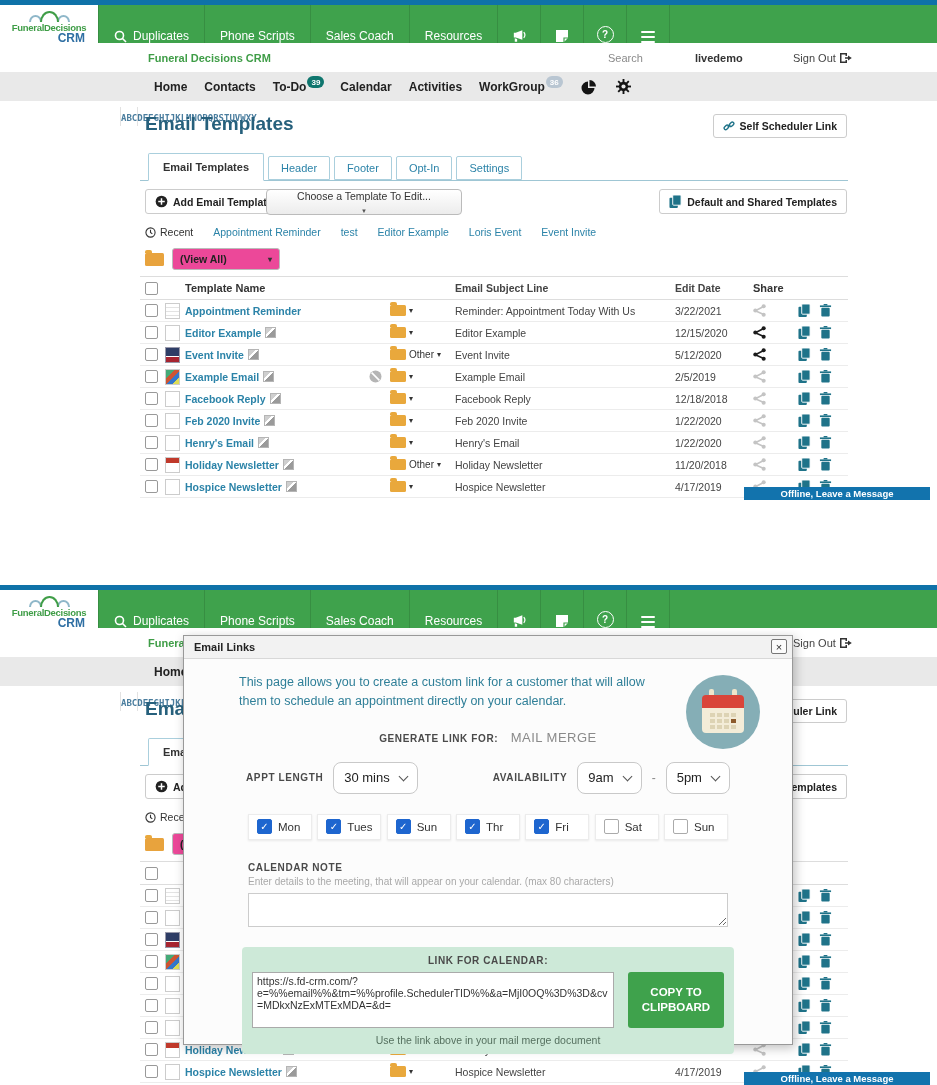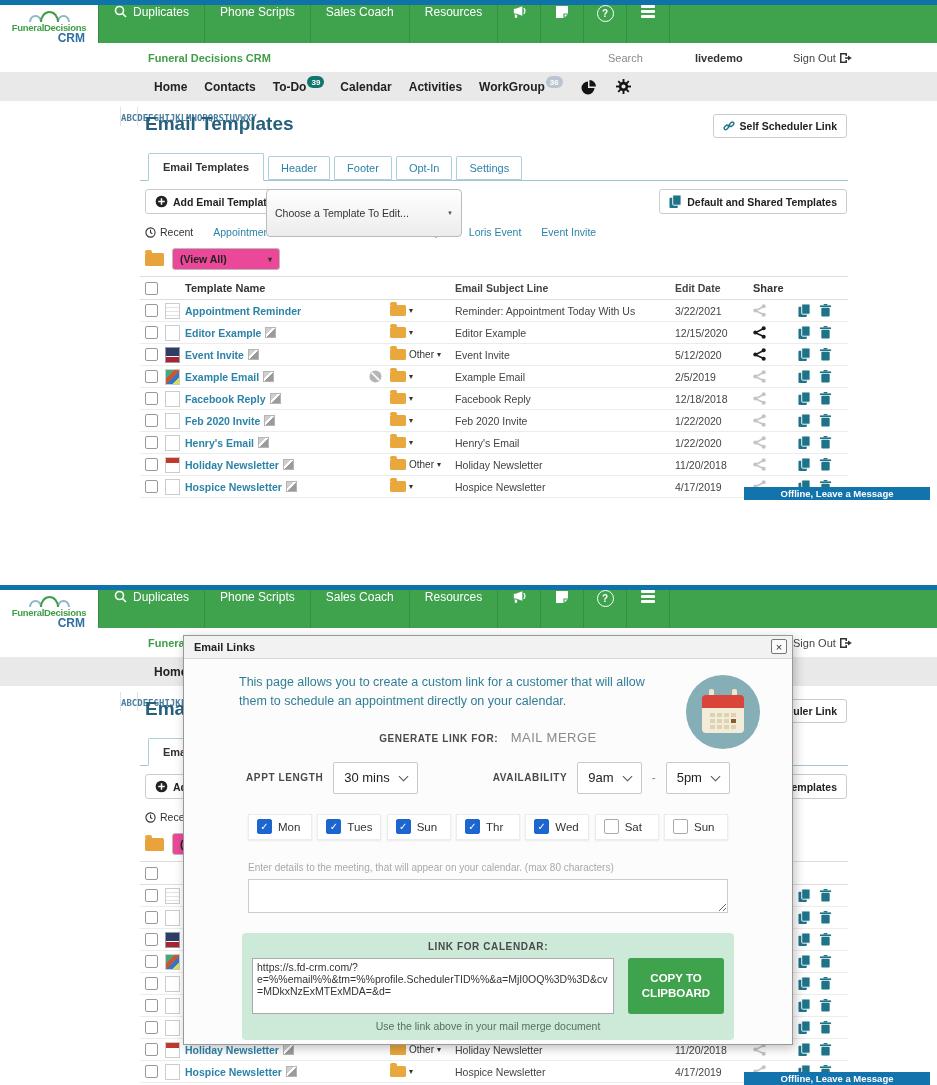--- a/index.html
+++ b/index.html
@@ -10,21 +10,21 @@
   .topstrip{height:5px;background:#0f72a8;}
   .navbar{height:38px;background:#3fa24c;position:relative;}
   .logo-box{position:absolute;left:0;top:0;width:98px;height:44px;background:#fff;z-index:3;display:flex;flex-direction:column;align-items:center;justify-content:center;padding-top:2px;box-sizing:border-box;}
   .arches{display:flex;align-items:flex-end;height:10px;margin-bottom:1px;}
   .arch{border:2px solid #3f9d47;border-bottom:none;border-radius:50% 50% 0 0/100% 100% 0 0;}
   .a1,.a3{width:9px;height:5px;border-color:#8fb7c9;}
   .a2{width:15px;height:9px;margin:0 -2px;z-index:1;}
   .brand1{font-size:9.5px;font-weight:bold;color:#3f9d47;letter-spacing:-0.3px;line-height:1;}
   .brand2{font-size:12px;font-weight:bold;color:#2f6fa3;line-height:1;align-self:flex-end;margin-right:13px;}
   .nav-cells{display:flex;height:100%;margin-left:98px;}
-  .nav-cell{display:flex;align-items:flex-start;gap:6px;padding:0 15px;color:#fff;font-size:12px;border-left:1px solid rgba(0,0,0,.12);cursor:pointer;white-space:nowrap;}
+  .nav-cell{display:flex;align-items:flex-end;gap:6px;padding:0 15px;color:#fff;font-size:12px;border-left:1px solid rgba(0,0,0,.12);cursor:pointer;white-space:nowrap;}
   .icon-cell{width:43px;padding:0;justify-content:center;box-sizing:border-box;}
   .nav-fill{flex:1;border-left:1px solid rgba(0,0,0,.12);}
   .q-circle{width:15px;height:15px;border:1.5px solid #fff;border-radius:50%;font-size:10px;font-weight:bold;text-align:center;line-height:15px;color:#fff;display:inline-block;}
   .burger{display:inline-flex;flex-direction:column;gap:2.5px;}
   .burger i{width:14px;height:2.5px;background:#fff;border-radius:1px;}
   
   .userbar{height:29px;background:#fff;position:relative;font-size:11px;}
   .userbar>span{position:absolute;top:50%;transform:translateY(-50%);}
   .app-name{left:148px;color:#3f9d47;font-weight:bold;}
   .search-label{left:608px;color:#8a8a8a;}
@@ -44,21 +44,21 @@
   .main{position:absolute;left:140px;top:0;width:708px;}
   .page-head{position:relative;height:34px;margin-top:12px;}
   .page-head h1{position:absolute;left:5px;top:0;margin:0;font-size:19px;color:#26607c;font-weight:bold;}
   .btn{display:inline-flex;align-items:center;gap:5px;background:#fff;border:1px solid #ccc;border-radius:3px;font-size:10.5px;color:#222;padding:5px 9px;font-weight:bold;cursor:pointer;font-family:inherit;}
   .self-sched{position:absolute;right:1px;top:1px;}
   .tabs{display:flex;align-items:flex-end;border-bottom:1px solid #9fc6d4;padding-left:8px;height:30px;margin-top:3px;}
   .tab{border:1px solid #aacfdd;background:#fff;color:#2b83a8;font-size:11px;padding:5px 12px;margin-right:4px;border-radius:2px 2px 0 0;cursor:pointer;white-space:nowrap;}
   .tab.active{color:#333;font-weight:bold;padding:7px 14px;border-bottom:1px solid #fff;margin-bottom:-1px;}
   .toolbar{position:relative;height:27px;margin:8px 1px 0 5px;}
   .add-btn{position:absolute;left:0;top:0;}
-  .select-lg{position:absolute;left:121px;top:0;width:178px;height:24px;border:1px solid #bbb;border-radius:4px;background:linear-gradient(#fff,#ececec);display:flex;align-items:center;justify-content:space-between;padding:11px 8px;font-size:10.5px;color:#333;cursor:pointer;}
+  .select-lg{position:absolute;left:121px;top:0;width:178px;height:24px;border:1px solid #bbb;border-radius:4px;background:linear-gradient(#fff,#ececec);display:flex;align-items:center;justify-content:space-between;padding:0 8px;font-size:10.5px;color:#333;cursor:pointer;flex-direction:column;}
   .tri{font-size:6px;color:#555;}
   .shared-btn{position:absolute;right:0;top:0;}
   .recent-row{display:flex;align-items:center;gap:20px;margin:10px 0 0 5px;font-size:10.5px;}
   .recent-label{display:flex;align-items:center;gap:4px;color:#333;}
   .rlink{color:#2b83a8;cursor:pointer;text-decoration:none;}
   .folder-row{display:flex;align-items:center;gap:8px;margin:9px 0 0 5px;height:24px;}
   .select-sm{width:108px;height:22px;border:1px solid #bbb;border-radius:3px;background:#ec4899;display:flex;align-items:center;justify-content:space-between;padding:0 7px;font-size:10.5px;font-weight:bold;color:#222;cursor:pointer;box-sizing:border-box;}
   .caret{font-size:8px;color:#333;}
   .folder{width:16px;height:11px;background:#e9a83c;border-radius:1.5px;position:relative;display:inline-block;flex:none;}
   .folder::before{content:"";position:absolute;top:-3px;left:0;width:7px;height:3px;background:#e9a83c;border-radius:2px 2px 0 0;}
@@ -104,21 +104,21 @@
   .cal-top{position:absolute;top:0;left:0;right:0;height:13px;background:#d9453a;border-radius:4px 4px 0 0;}
   .cal-bottom{position:absolute;top:13px;left:0;right:0;bottom:0;background:#f3ecd8;border-radius:0 0 4px 4px;display:grid;grid-template-columns:repeat(4,5px);gap:2px;justify-content:center;align-content:center;}
   .cal-bottom i{width:5px;height:4px;background:#ddd3b4;}
   .cal-bottom i:nth-child(8){background:#8d5a2b;}
   .pin{position:absolute;top:-6px;width:5px;height:10px;background:#efe6cc;border-radius:2px;}
   .p1{left:7px;}.p2{right:7px;}
   .gen-row{text-align:center;margin-top:14px;}
   .lbl{font-size:10px;font-weight:bold;letter-spacing:.6px;color:#4a4a4a;}
   .gen-val{font-size:13px;color:#8a8a8a;margin-left:8px;letter-spacing:.5px;}
   .appt-row{display:flex;align-items:center;justify-content:center;gap:10px;margin-top:16px;}
-  .sel{height:30px;background:#fff;border:1px solid #c9c9c9;border-radius:2px;display:flex;align-items:center;gap:10px;padding:0 10px;font-size:13px;color:#222;cursor:pointer;}
+  .sel{height:30px;background:#fff;border:1px solid #c9c9c9;border-radius:8px;display:flex;align-items:center;gap:10px;padding:0 10px;font-size:13px;color:#222;cursor:pointer;}
   .spacer{width:55px;}
   .chev{width:6px;height:6px;border-right:1.6px solid #555;border-bottom:1.6px solid #555;transform:rotate(45deg);margin-top:-3px;}
   .dash{color:#888;font-size:12px;}
   .days-row{display:flex;justify-content:space-between;margin:20px 64px 0;}
   .day-card{width:64px;height:26px;background:#fff;border:1px solid #ececec;box-shadow:0 1px 2px rgba(0,0,0,.08);display:flex;align-items:center;gap:6px;padding-left:8px;box-sizing:border-box;cursor:pointer;}
   .day-box{width:13px;height:13px;border:1px solid #aaa;border-radius:2px;background:#fff;font-size:10px;line-height:13px;text-align:center;color:#fff;flex:none;}
   .day-box.checked{background:#1e66cf;border-color:#1e66cf;}
   .day-label{font-size:11.5px;color:#333;}
   .note-sec{margin:22px 64px 0;}
   .note-help{font-size:10px;color:#a9a9a9;margin-top:3px;}
@@ -1233,32 +1233,33 @@
           <span class="day-card">
             <span class="day-box checked">✓</span>
             <span class="day-label">Sun</span>
           </span>
           <span class="day-card">
             <span class="day-box checked">✓</span>
             <span class="day-label">Thr</span>
           </span>
           <span class="day-card">
             <span class="day-box checked">✓</span>
-            <span class="day-label">Wed</span>
+            <span class="day-label">Fri</span>
           </span>
           <span class="day-card">
             <span class="day-box"></span>
             <span class="day-label">Sat</span>
           </span>
           <span class="day-card">
             <span class="day-box"></span>
             <span class="day-label">Sun</span>
           </span>
         </div>
       <div class="note-sec">
+        <div class="lbl">CALENDAR NOTE</div>
         <div class="note-help">Enter details to the meeting, that will appear on your calendar. (max 80 characters)</div>
         <textarea class="note-input" style=""></textarea>
       </div>
       <div class="link-panel">
         <span class="lbl center">LINK FOR CALENDAR:</span>
         <div class="link-row">
           <textarea class="link-input" style="">https://s.fd-crm.com/?e=%%email%%&amp;tm=%%profile.SchedulerTID%%&amp;a=MjI0OQ%3D%3D&amp;cv=MDkxNzExMTExMDA=&amp;d=</textarea>
           <button class="copy-btn">COPY TO CLIPBOARD</button>
         </div>
         <div class="link-caption">Use the link above in your mail merge document</div>

